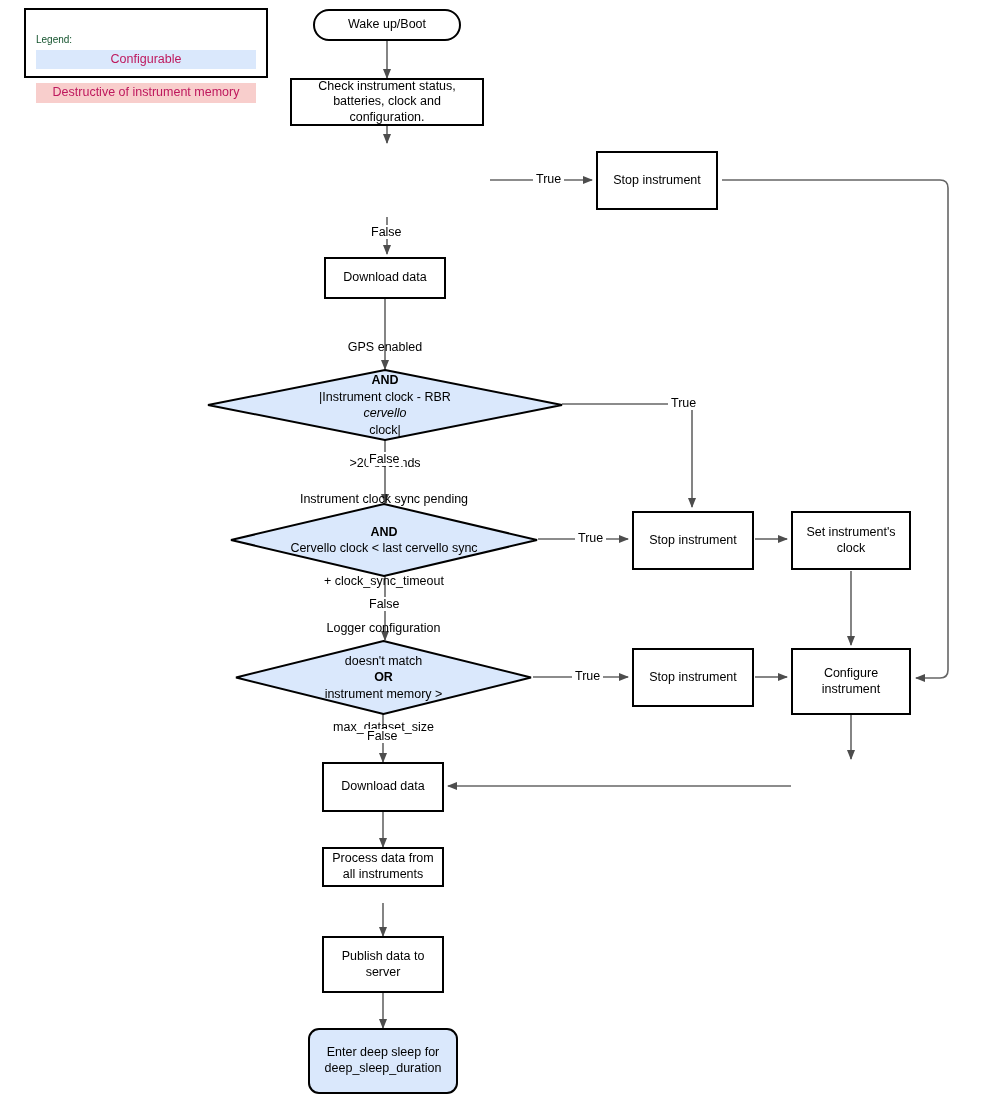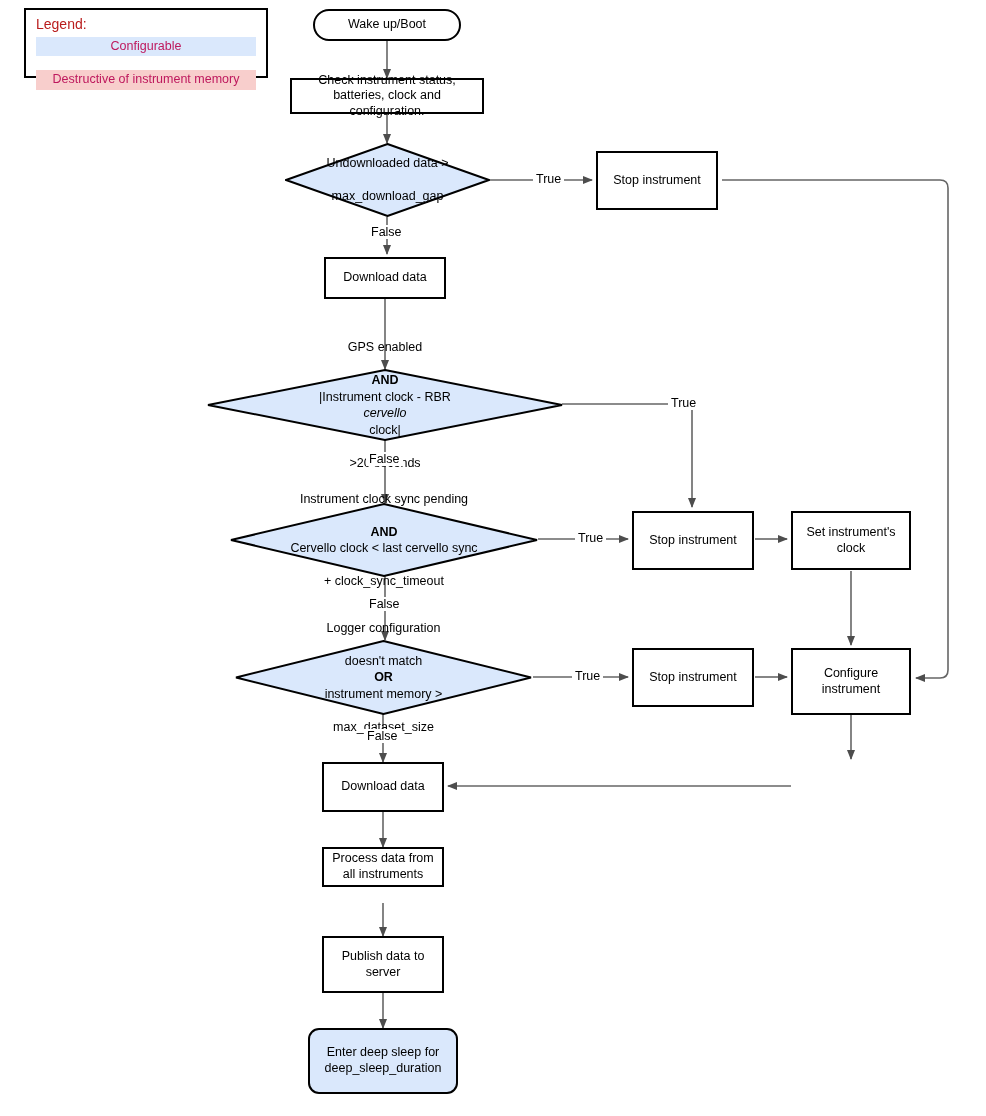--- a/index.html
+++ b/index.html
@@ -21,21 +21,21 @@
         display:flex;align-items:center;justify-content:center;text-align:center;
         font-size:12.5px;line-height:1.32;color:#000000;}
   .dlabel span{display:block;padding:0 8px;}
 
   .edge-label{position:absolute;font-size:12.5px;color:#000000;background:#ffffff;
         padding:0 3px;white-space:nowrap;}
 
   #legend{position:absolute;left:24px;top:8px;width:244px;height:70px;
         background:#ffffff;border:2px solid #000000;box-sizing:border-box;
         padding:6px 10px 0 10px;}
-  #legend .ltitle{font-size:14px;color:#b91c1c;margin-bottom:5px;}
+  #legend .ltitle{font-size:10px;color:#14532d;margin-bottom:5px;margin-top:18px;}
   #legend .lrow{font-size:12.5px;color:#be185d;text-align:center;line-height:1.55;}
   #legend .lconf{background:#dae8fc;}
   #legend .ldest{background:#f8cecc;margin-top:14px;}
   i{font-style:italic;}
   b{font-weight:bold;}
 </style>
 </head>
 <body>
 
 <div id="canvas">
@@ -91,31 +91,22 @@
   </svg>
 
   <div id="legend">
     <div class="ltitle">Legend:</div>
     <div class="lrow lconf">Configurable</div>
     <div class="lrow ldest">Destructive of instrument memory</div>
   </div>
 
   <div class="node term-white" style="left:313px;top:9px;width:148px;height:32px;">Wake up/Boot</div>
 
-  <div class="node proc" style="left:290px;top:78px;width:194px;height:36px;padding:0 6px;">Check instrument status, batteries, clock and configuration.</div>
+  <div class="node proc" style="left:290px;top:78px;width:194px;height:48px;padding:0 6px;">Check instrument status, batteries, clock and configuration.</div>
 
-  <div class="diamond" style="left:285px;top:143px;width:205px;height:74px;">
-    <svg class="dshape" viewBox="0 0 205 74" preserveAspectRatio="none">
-      <polygon points="102.5,1 204,37 102.5,73 1,37" fill="#dae8fc" stroke="#000000" stroke-width="2"></polygon>
-    </svg>
-    <div class="dlabel">
-      <span><span>Undownloaded data &gt;</span><br>
-      <span>max_download_gap</span></span>
-    </div>
-  </div>
 
   <div class="edge-label" style="left:533px;top:172px;">True</div>
   <div class="edge-label" style="left:368px;top:225px;">False</div>
 
   <div class="node proc" style="left:596px;top:151px;width:122px;height:59px;">Stop instrument</div>
 
   <div class="node proc" style="left:324px;top:257px;width:122px;height:42px;">Download data</div>
 
   <div class="diamond" style="left:207px;top:369px;width:356px;height:72px;">
     <svg class="dshape" viewBox="0 0 356 72" preserveAspectRatio="none">

